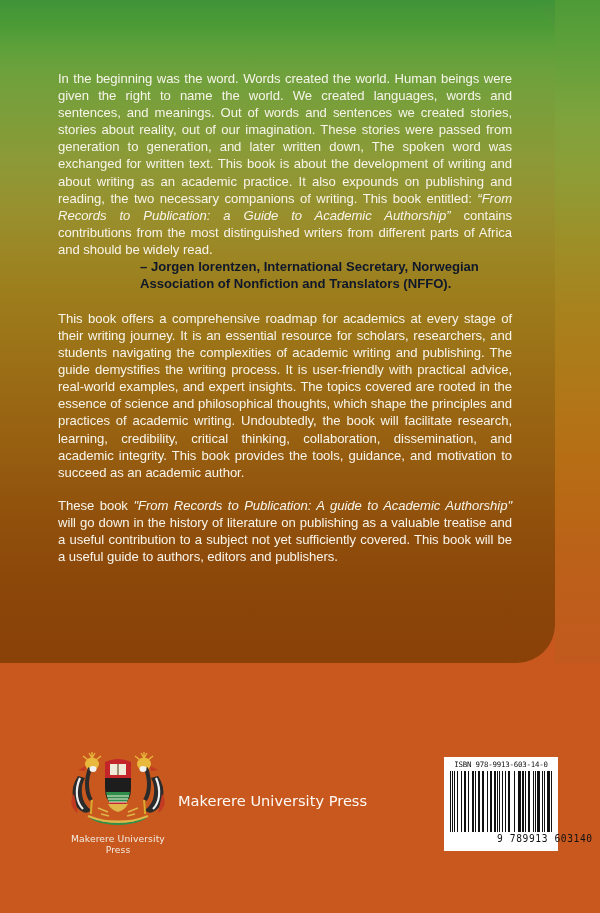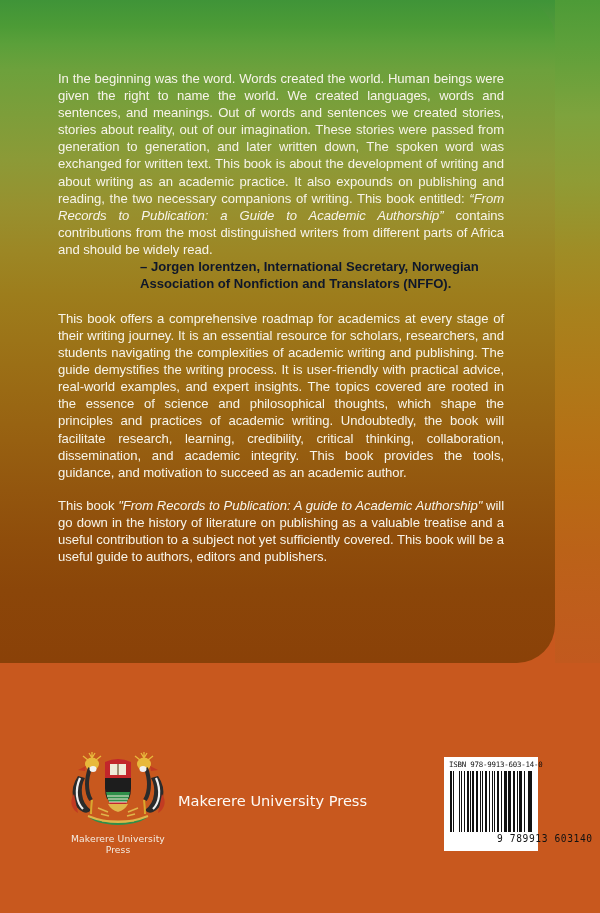--- a/index.html
+++ b/index.html
@@ -98,21 +98,21 @@
 
   
   .content {
     position: absolute;
     left: 58px;
     top: 70px;
     width: 462px;
     color: #f5f2e8;
   }
   p.body {
-    margin: 0 16px 0 0;
+    margin: 0 8px 0 0;
     font-size: 13.1px;
     line-height: 17.1px;
     text-align: justify;
     text-justify: inter-word;
     color: #f7f4ea;
     letter-spacing: -0.05px;
   }
   .ital { font-style: italic; }
   .attrib {
     margin: 0;
@@ -155,21 +155,21 @@
     font-size: 14.6px;
     line-height: 22.5px;
   }
   .publisher div { white-space: nowrap; }
 
   
   .barcode-box {
     position: absolute;
     left: 444px;
     top: 757px;
-    width: 94px;
+    width: 114px;
     height: 94px;
     background: #ffffff;
     box-sizing: border-box;
     padding: 3px 5px 2px 5px;
   }
   .isbn-line {
     font-family: "DejaVu Sans Mono", monospace;
     font-size: 7.4px;
     color: #111111;
     text-align: center;
@@ -216,21 +216,21 @@
 
     <div class="gap-md"></div>
 
     <div>
       <p class="body"><span>This book offers a comprehensive roadmap for academics at every stage of their writing journey.  It is an essential resource for scholars, researchers, and students navigating the complexities of academic writing and publishing. The guide demystifies the writing process. It is user-friendly with practical advice, real-world examples, and expert insights. The topics covered are rooted in the essence of science and philosophical thoughts, which shape the principles and practices of academic writing. Undoubtedly, the book will facilitate research, learning, credibility, critical thinking, collaboration, dissemination, and academic integrity. This book provides the tools, guidance, and motivation to succeed as an academic author.</span></p>
     </div>
 
     <div class="gap-lg"></div>
 
     <div>
-      <p class="body"><span> This book </span><span class="ital">"From Records to Publication: A guide to Academic Authorship"</span><span> will go down in the history of literature on publishing as a valuable treatise and a useful contribution to a subject not yet sufficiently covered. This book will be a useful guide to authors, editors and publishers.</span></p>
+      <p class="body"><span> These book </span><span class="ital">"From Records to Publication: A guide to Academic Authorship"</span><span> will go down in the history of literature on publishing as a valuable treatise and a useful contribution to a subject not yet sufficiently covered. This book will be a useful guide to authors, editors and publishers.</span></p>
     </div>
 
   </div>
 
   <div class="logo-wrap">
     <svg class="crest" viewBox="0 0 100 80">
 
       <g>
         <ellipse cx="24" cy="12" rx="7" ry="6.5" fill="#e8b93c"></ellipse>
         <path d="M24 6 L21 1 M24 6 L24 0 M24 6 L27 1 M20 8 L15 4 M28 8 L33 4" stroke="#e8b93c" stroke-width="1.3" fill="none"></path>

